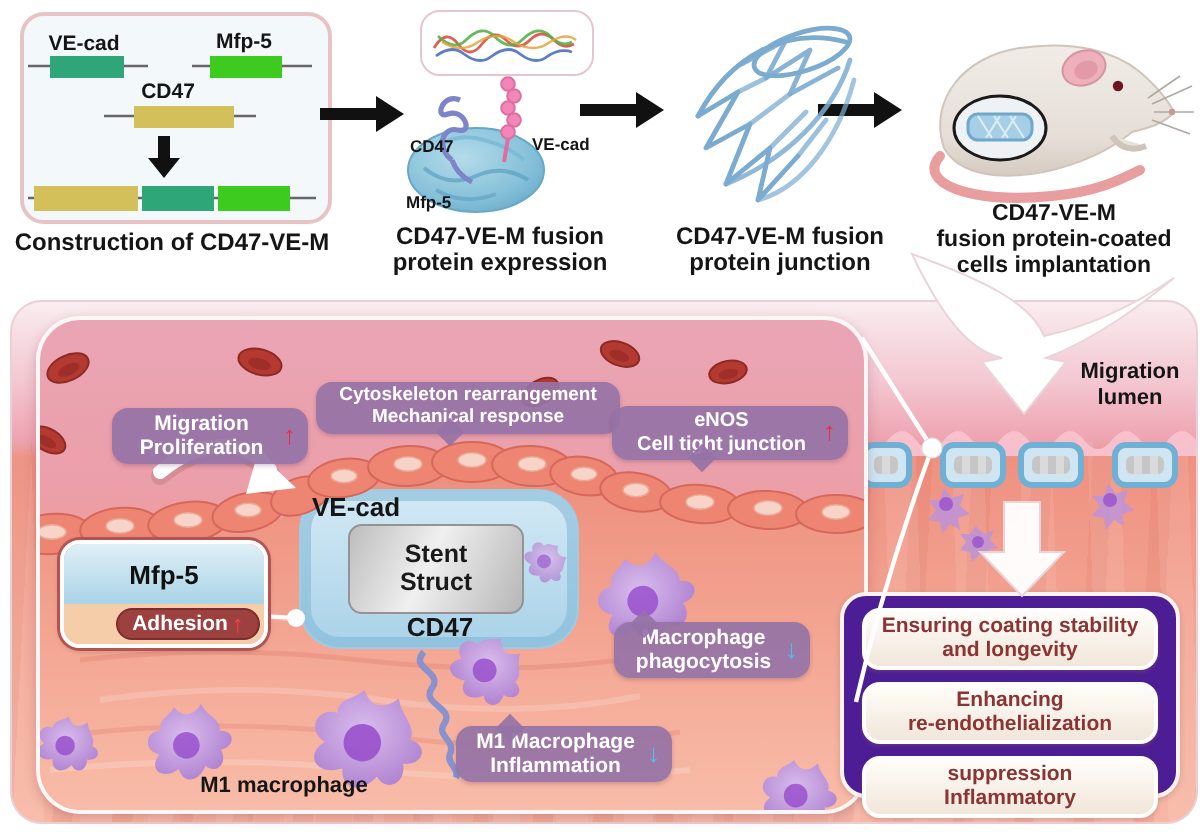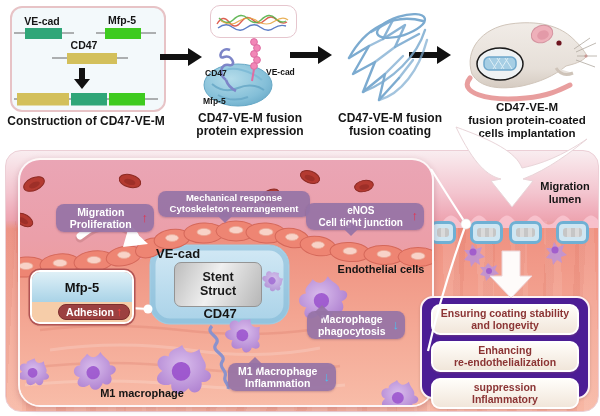--- a/index.html
+++ b/index.html
@@ -135,21 +135,21 @@
     <ellipse cx="66" cy="18" rx="25" ry="9.5" transform="rotate(-18 66 18)"></ellipse>
     <path d="M14,50 C30,20 58,5 88,13"></path>
     <path d="M28,84 C58,72 82,48 90,22" opacity=".85"></path>
     <path d="M14,50 L34,38 L18,66 L40,54 L28,84 L50,66 L44,92 L64,70"></path>
     <path d="M36,24 L58,12 L48,31 L70,17 L60,39 L84,26" opacity=".9"></path>
     <path d="M34,38 L48,31 M40,54 L60,39 M50,66 L68,48 M64,70 L78,52" opacity=".75"></path>
     <path d="M44,92 C66,86 84,62 92,32" opacity=".7"></path>
   </svg>
   <div class="cap" style="left:330px;top:112px;width:120px;">
     <div>CD47-VE-M fusion</div>
-    <div>fusion coating</div>
+    <div>protein junction</div>
   </div>
 
   <svg class="abs" style="left:456px;top:12px;" width="142" height="92" viewBox="0 0 142 92">
     <defs>
       <linearGradient id="mouseG" x1="0" y1="0" x2="0" y2="1">
         <stop offset="0%" stop-color="#f1ece7"></stop>
           <stop offset="70%" stop-color="#e6dfd8"></stop>
           <stop offset="100%" stop-color="#d5cbc1"></stop>
       </linearGradient>
     </defs>
@@ -373,22 +373,22 @@
     <div class="badge" style="left:36px;top:44px;width:86px;">
       <div class="lines">
         <div>Migration</div>
         <div>Proliferation</div>
       </div>
       <span class="arr arr-up">↑</span>
     </div>
 
     <div class="badge" style="left:138px;top:31px;width:140px;font-size:9.5px;">
       <div class="lines">
+        <div>Cytoskeleton rearrangement</div>
         <div>Mechanical response</div>
-        <div>Cytoskeleton rearrangement</div>
       </div>
       <div class="tail" style="left:62px;bottom:-4px;"></div>
     </div>
 
     <div class="badge" style="left:286px;top:43px;width:106px;font-size:10px;">
       <div class="lines">
         <div>eNOS</div>
         <div>Cell tight junction</div>
       </div>
       <span class="arr arr-up">↑</span>
@@ -406,21 +406,20 @@
 
     <div class="badge" style="left:208px;top:203px;width:96px;">
       <div class="lines">
         <div>M1 Macrophage</div>
         <div>Inflammation</div>
       </div>
       <span class="arr arr-down">↓</span>
       <div class="tail" style="left:22px;top:-4px;"></div>
     </div>
 
-    <div class="lblblack" style="left:305px;top:103px;width:112px;font-size:11px;">Endothelial cells</div>
     <div class="lblblack" style="left:62px;top:227px;width:120px;font-size:11px;">M1 macrophage</div>
   </div>
 
   <div class="abs outcomes">
     <div class="obox">
       <div>Ensuring coating stability</div>
       <div>and longevity</div>
     </div>
     <div class="obox">
       <div>Enhancing</div>

